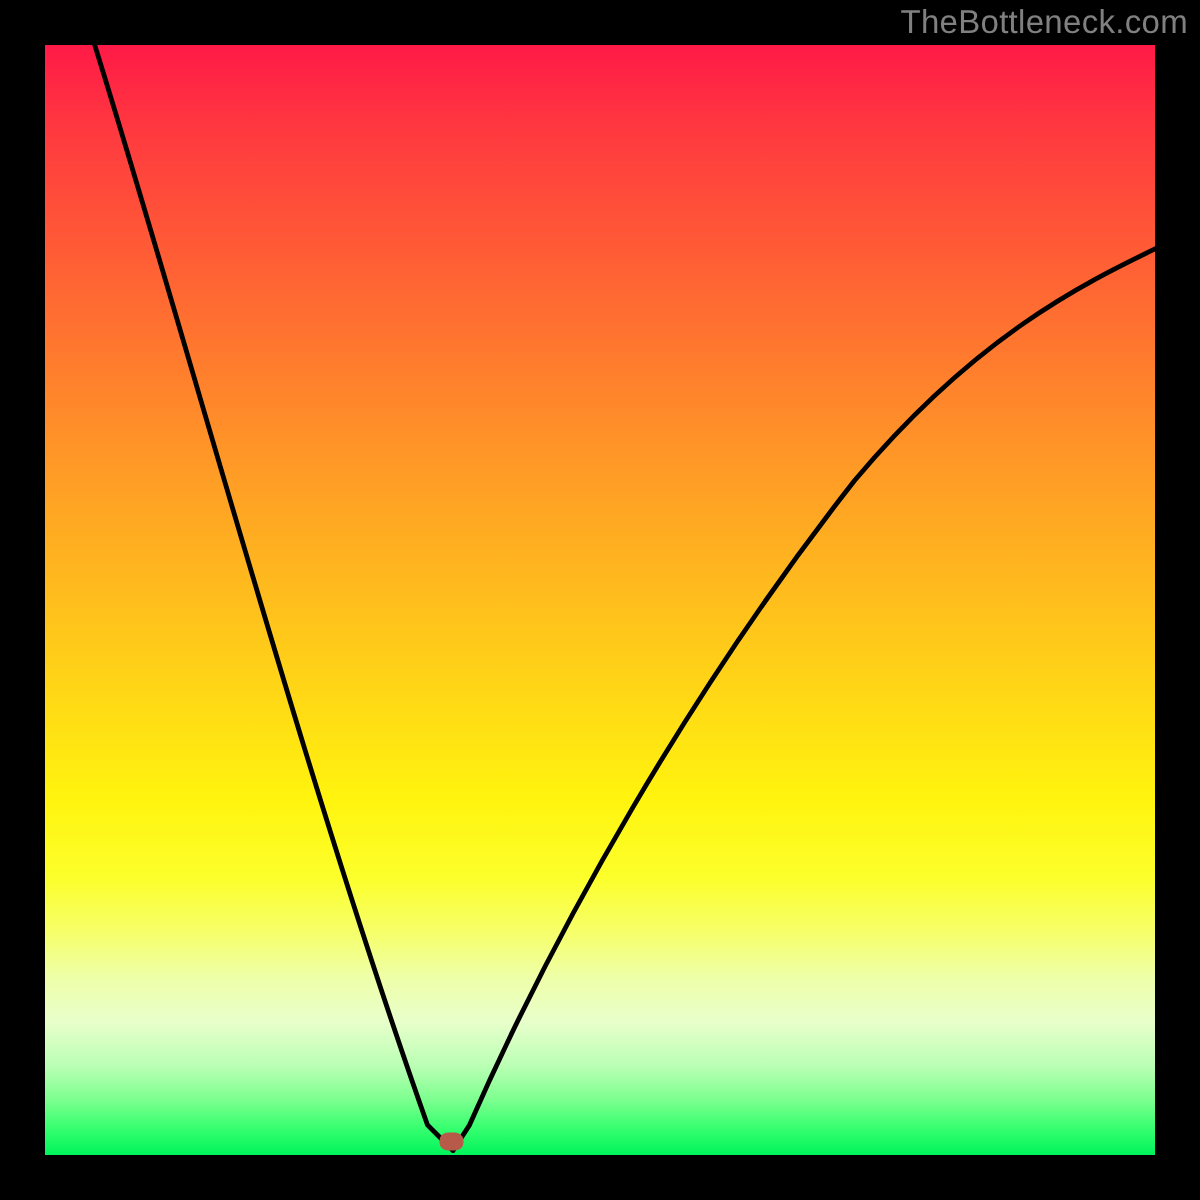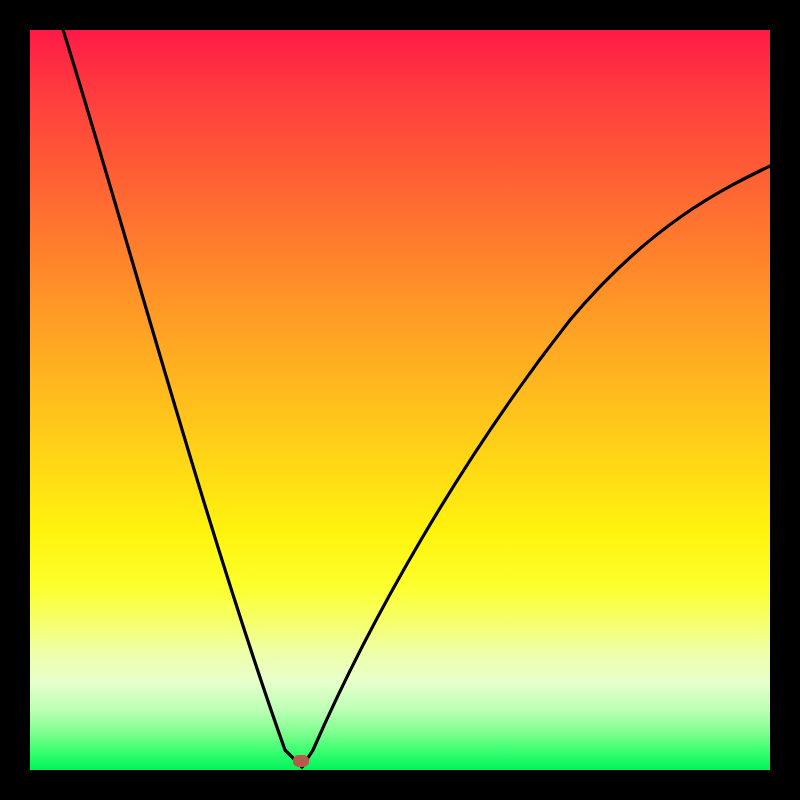--- a/index.html
+++ b/index.html
@@ -84,13 +84,14 @@
 
       <path d="M 272 737
                L 283 720
                C 340 590, 430 430, 540 290
                C 620 195, 690 160, 742 135" fill="none" stroke="#000" stroke-width="3.2" stroke-linecap="round"></path>
     </svg>
 
     <div class="datapoint" style="left:271px; top:731px;"></div>
   </div>
 
+  <div class="watermark">TheBottleneck.com</div>
 </div>
 
 </body></html>

